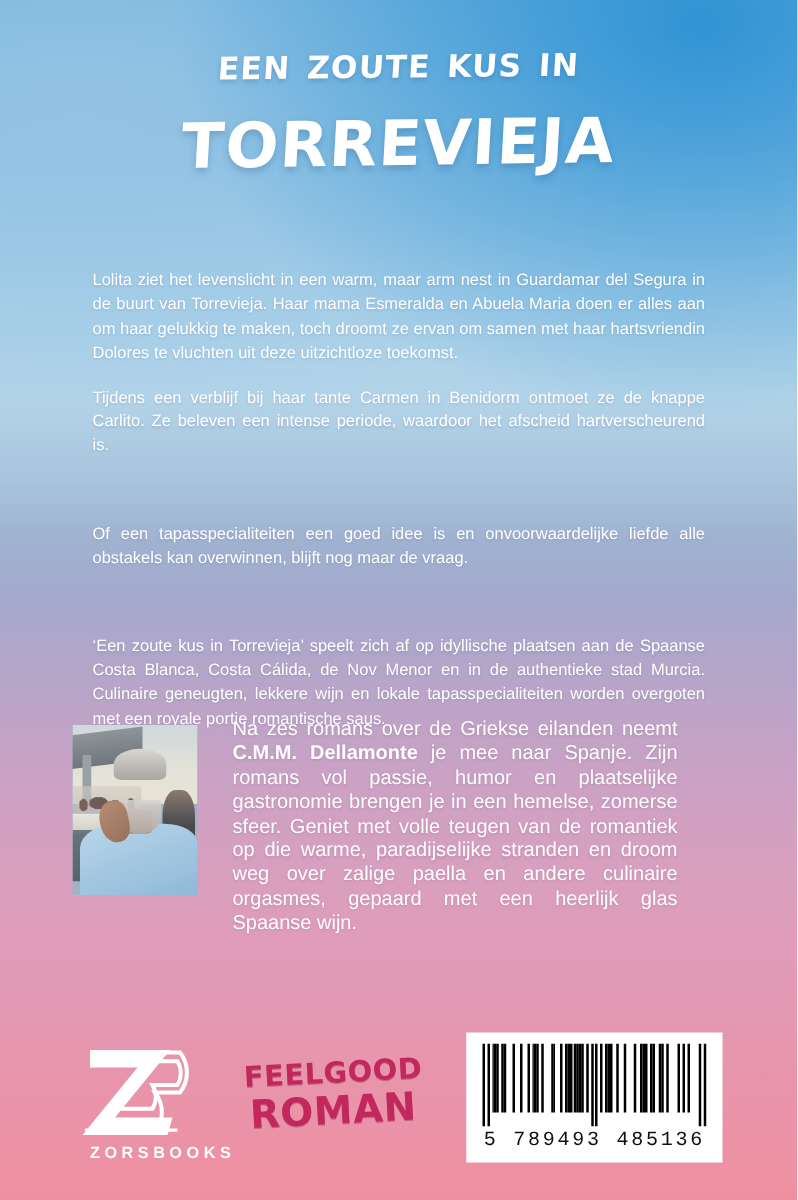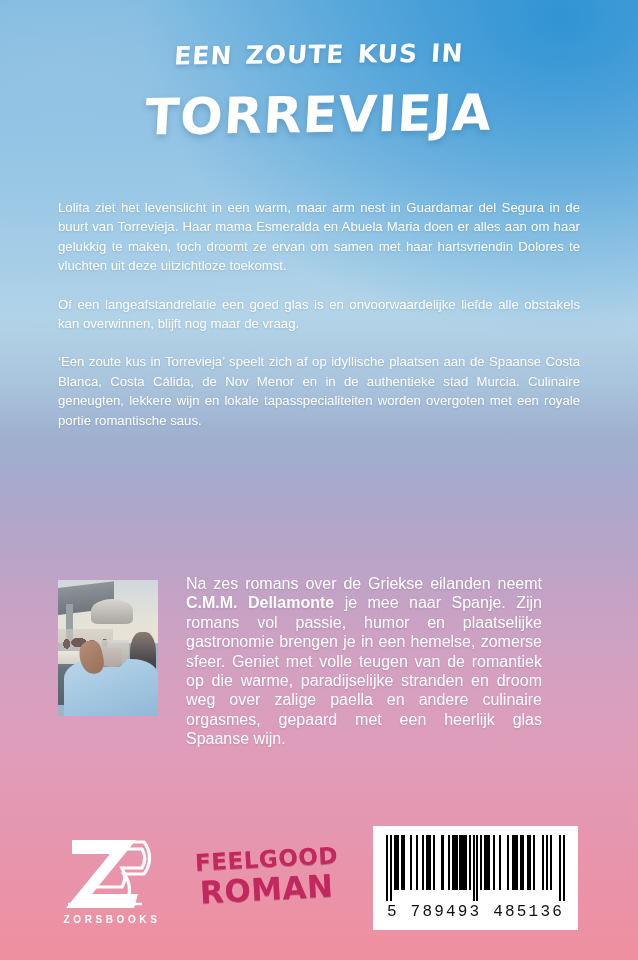--- a/index.html
+++ b/index.html
@@ -79,21 +79,21 @@
     left: 58px;
     top: 198px;
     width: 522px;
     color: #ffffff;
     font-size: 13.2px;
     line-height: 19.4px;
     text-align: justify;
     text-shadow: 0 1px 2px rgba(70,90,130,0.22);
   }
   .blurb p {
-    margin: 0;
+    margin: 16px;
   }
   .blurb .gap {
     height: 19px;
   }
 
   
   .author-photo {
     position: absolute;
     left: 58px;
     top: 580px;
@@ -187,26 +187,26 @@
   .logo {
     position: absolute;
     left: 58px;
     top: 836px;
     width: 112px;
     height: 96px;
   }
   .logo svg { display: block; }
   .logo-word {
     position: absolute;
-    left: 0;
+    left: 14px;
     top: 78px;
     width: 108px;
     text-align: center;
     color: #ffffff;
-    font-size: 10px;
+    font-size: 13px;
     letter-spacing: 3.6px;
     font-weight: 700;
   }
 
   
   .feelgood {
     position: absolute;
     left: 196px;
     top: 848px;
     width: 140px;
@@ -259,22 +259,23 @@
 
 <div class="cover">
 
   <div class="title-block">
     <div class="title-top">een zoute kus in</div>
     <div class="title-main">Torrevieja</div>
   </div>
 
   <div class="blurb">
     <p>Lolita ziet het levenslicht in een warm, maar arm nest in Guardamar del Segura in de buurt van Torrevieja. Haar mama Esmeralda en Abuela Maria doen er alles aan om haar gelukkig te maken, toch droomt ze ervan om samen met haar hartsvriendin Dolores te vluchten uit deze uitzichtloze toekomst.</p>
+    <p>Tijdens een verblijf bij haar tante Carmen in Benidorm ontmoet ze de knappe Carlito. Ze beleven een intense periode, waardoor het afscheid hartverscheurend is.</p>
     <div class="gap"></div>
-    <p>Of een langeafstandrelatie een goed glas is en onvoorwaardelijke liefde alle obstakels kan overwinnen, blijft nog maar de vraag.</p>
+    <p>Of een tapasspecialiteiten een goed idee is en onvoorwaardelijke liefde alle obstakels kan overwinnen, blijft nog maar de vraag.</p>
     <div class="gap"></div>
     <p>‘Een zoute kus in Torrevieja’ speelt zich af op idyllische plaatsen aan de Spaanse Costa Blanca, Costa Cálida, de Nov Menor en in de authentieke stad Murcia. Culinaire geneugten, lekkere wijn en lokale tapasspecialiteiten worden overgoten met een royale portie romantische saus.</p>
   </div>
 
   <div class="author-photo">
     <div class="ph-sky"></div>
     <div class="ph-canopy"></div>
     <div class="ph-pillar"></div>
     <div class="ph-crowd"></div>
     <div class="ph-table"></div>

